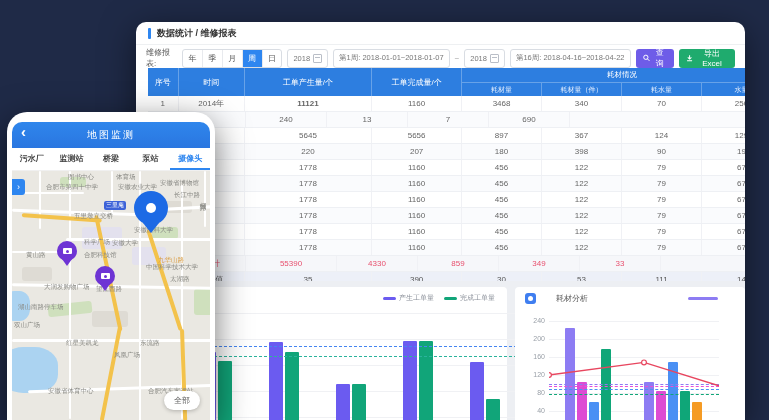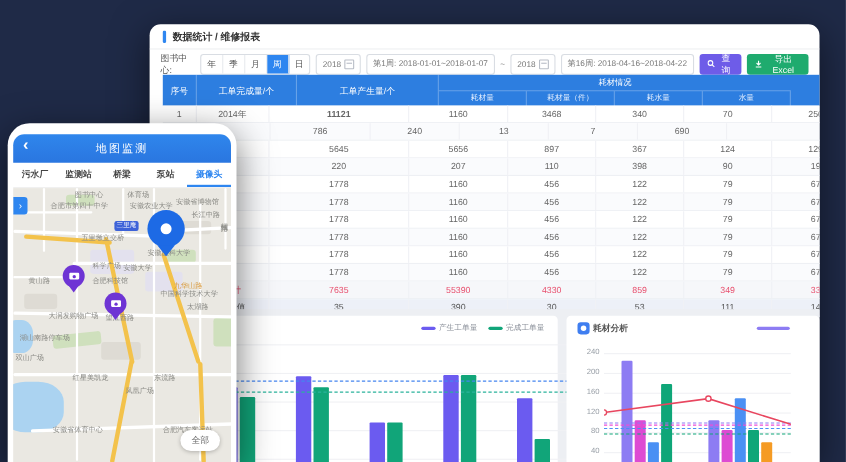--- a/index.html
+++ b/index.html
@@ -64,22 +64,22 @@
   .legend-item{display:flex;align-items:center;gap:3px;cursor:pointer;}
   .dash{width:13px;height:3px;border-radius:2px;}
   .plot{position:absolute;overflow:hidden;}
   .plot-l{left:36px;top:24px;width:348px;height:150px;}
   .plot-r{left:34px;top:34px;width:170px;height:150px;}
   .gline{position:absolute;left:0;right:0;height:1px;background:#f0f1f4;}
   .bar{position:absolute;border-radius:1px 1px 0 0;}
   .refline{position:absolute;left:0;right:0;border-top:1px dashed;}
   .reflabel{position:absolute;font-size:6.5px;line-height:8px;}
   .ytick{position:absolute;font-size:7px;color:#9aa0a8;width:22px;text-align:right;}
-  .panel-title{position:absolute;left:10px;top:6px;display:flex;align-items:center;gap:3px;
-    font-size:8px;color:#555;font-weight:bold;}
+  .panel-title{position:absolute;left:10px;top:6px;display:flex;align-items:center;gap:20px;
+    font-size:8px;color:#555;font-weight:normal;}
   .chart-ic{width:11px;height:11px;background:#3f7ef0;border-radius:3px;position:relative;}
   .chart-ic:before{content:"";position:absolute;left:3px;top:3px;width:5px;height:5px;
     border-radius:50%;background:#fff;}
   .legend-dash-r{position:absolute;top:10px;left:173px;width:30px;height:3px;
     background:#8d7cf3;border-radius:2px;}
   .lline{position:absolute;left:0;top:0;}
   
   .phone{position:absolute;left:7px;top:112px;width:208px;height:308px;background:#fff;
     border-radius:20px 20px 0 0;box-shadow:0 10px 34px rgba(0,0,0,.55);z-index:5;
     padding:10px 5px 0;box-sizing:border-box;}
@@ -119,21 +119,21 @@
 <body>
 
 <div class="card">
 
   <div class="card-head">
     <span class="accent"></span>
     <span class="crumb">数据统计 / 维修报表</span>
   </div>
 
   <div class="filter-bar">
-    <span class="f-label">图书中心:</span>
+    <span class="f-label">维修报表:</span>
     <div class="seg">
         <div class="seg-item">年</div>
         <div class="seg-item">季</div>
         <div class="seg-item">月</div>
         <div class="seg-item active">周</div>
         <div class="seg-item">日</div>
       </div>
     <div class="f-select">
       <span>2018</span>
       <span class="cal-ic"></span>
@@ -162,22 +162,23 @@
         <polyline points="2.5,4 5,6.5 7.5,4" fill="none" stroke="#fff" stroke-width="1.4"></polyline>
         <line x1="1.5" y1="9" x2="8.5" y2="9" stroke="#fff" stroke-width="1.4"></line>
       </svg>
       <span>导出Excel</span>
     </button>
   </div>
 
   <div class="tbl">
     <div class="tbl-head" id="tbl-head">
         <div class="th" style="width: 30px;">序号</div>
+        <div class="th" style="width: 66px;">时间</div>
+        <div class="th" style="width: 128px;">工单产生量/个</div>
         <div class="th" style="width: 90px;">工单完成量/个</div>
-        <div class="th" style="width: 128px;">工单产生量/个</div>
         <div class="th-group">
           <div class="th-group-top">耗材情况</div>
           <div class="th-group-bot">
             <div class="th-sub">耗材量</div>
             <div class="th-sub">耗材量（件）</div>
             <div class="th-sub">耗水量</div>
             <div class="th-sub">水量</div>
           </div>
         </div>
       </div>
@@ -188,42 +189,41 @@
           <div class="td" style="width: 128px; font-weight: bold;">11121</div>
           <div class="td" style="width: 90px;">1160</div>
           <div class="td" style="width: 80px;">3468</div>
           <div class="td" style="width: 80px;">340</div>
           <div class="td" style="width: 80px;">70</div>
           <div class="td" style="width: 80px;">250</div>
         </div>
         <div class="tr alt">
           <div class="td" style="width: 30px;"></div>
           <div class="td" style="width: 66px;"></div>
-          <div class="td" style="width: 90px;">786</div>
           <div class="td" style="width: 80px;">240</div>
           <div class="td" style="width: 80px;">13</div>
           <div class="td" style="width: 80px;">7</div>
           <div class="td" style="width: 80px;">690</div>
         </div>
         <div class="tr">
           <div class="td" style="width: 30px;"></div>
           <div class="td" style="width: 66px;"></div>
           <div class="td" style="width: 128px;">5645</div>
           <div class="td" style="width: 90px;">5656</div>
           <div class="td" style="width: 80px;">897</div>
           <div class="td" style="width: 80px;">367</div>
           <div class="td" style="width: 80px;">124</div>
           <div class="td" style="width: 80px;">129</div>
         </div>
         <div class="tr alt">
           <div class="td" style="width: 30px;"></div>
           <div class="td" style="width: 66px;"></div>
           <div class="td" style="width: 128px;">220</div>
           <div class="td" style="width: 90px;">207</div>
-          <div class="td" style="width: 80px;">110</div>
+          <div class="td" style="width: 80px;">180</div>
           <div class="td" style="width: 80px;">398</div>
           <div class="td" style="width: 80px;">90</div>
           <div class="td" style="width: 80px;">19</div>
         </div>
         <div class="tr">
           <div class="td" style="width: 30px;"></div>
           <div class="td" style="width: 66px;"></div>
           <div class="td" style="width: 128px;">1778</div>
           <div class="td" style="width: 90px;">1160</div>
           <div class="td" style="width: 80px;">456</div>
@@ -277,21 +277,20 @@
           <div class="td" style="width: 128px;">1778</div>
           <div class="td" style="width: 90px;">1160</div>
           <div class="td" style="width: 80px;">456</div>
           <div class="td" style="width: 80px;">122</div>
           <div class="td" style="width: 80px;">79</div>
           <div class="td" style="width: 80px;">67</div>
         </div>
         <div class="tr total">
           <div class="td" style="width: 30px;"></div>
           <div class="td" style="width: 66px;">合计</div>
-          <div class="td" style="width: 128px;">7635</div>
           <div class="td" style="width: 90px;">55390</div>
           <div class="td" style="width: 80px;">4330</div>
           <div class="td" style="width: 80px;">859</div>
           <div class="td" style="width: 80px;">349</div>
           <div class="td" style="width: 80px;">33</div>
         </div>
         <div class="tr avg">
           <div class="td" style="width: 30px;"></div>
           <div class="td" style="width: 66px;">平均值</div>
           <div class="td" style="width: 128px;">35</div>

